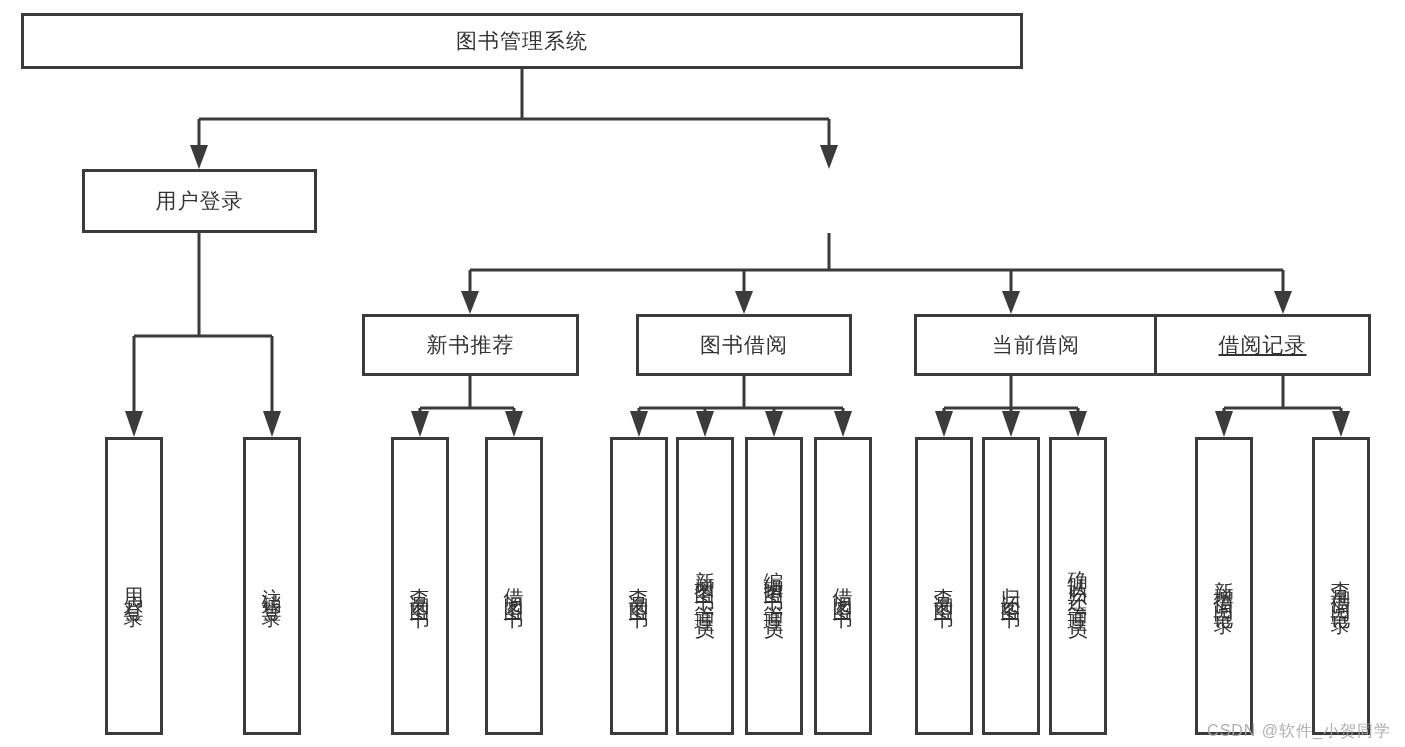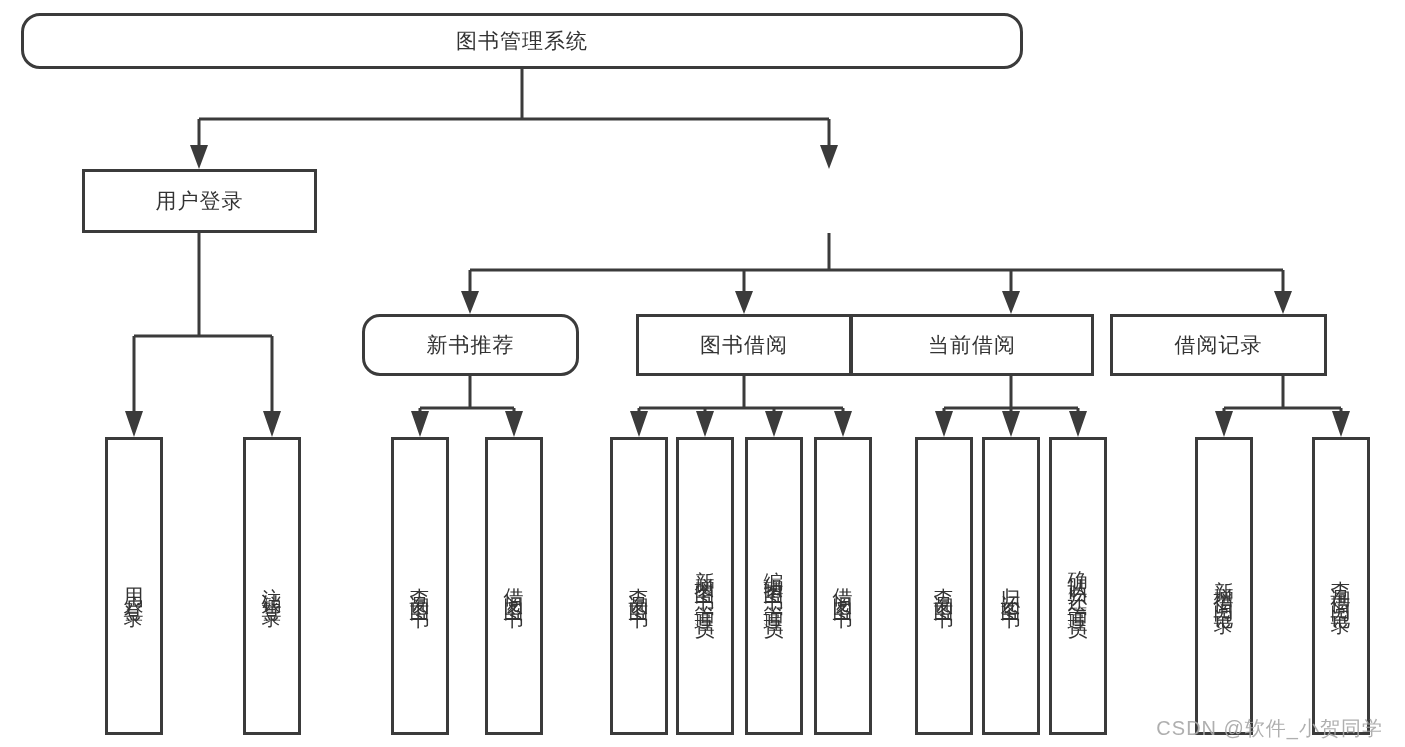--- a/index.html
+++ b/index.html
@@ -18,50 +18,50 @@
     border:3px solid #3b3b3b;
     display:flex;
     align-items:center;
     justify-content:center;
     color:#333333;
     font-size:21px;
     letter-spacing:1px;
     z-index:2;
   }
   
-  .n-root{left:21px;top:13px;width:1002px;height:56px;border-radius:19px;}
+  .n-root{left:21px;top:13px;width:1002px;height:56px;}
   
   .n-l2a{left:82px;top:169px;width:235px;height:64px;}
   .n-l2b{left:712px;top:169px;width:235px;height:64px;}
   
   .n-l3{top:314px;height:62px;}
-  .n-l3a{left:362px;width:217px;border-radius:18px;}
+  .n-l3a{left:362px;width:217px;}
   .n-l3b{left:636px;width:216px;justify-content:center;}
-  .n-l3c{left:850px;width:244px;}
-  .n-l3d{left:1110px;width:217px;}
+  .n-l3c{left:914px;width:244px;}
+  .n-l3d{left:1154px;width:217px;text-decoration:underline;}
   
   .leaf{top:437px;width:58px;height:298px;padding:6px 0;}
   .leaf .vtxt{
     writing-mode:vertical-rl;
     text-orientation:mixed;
     font-size:20px;
     letter-spacing:7px;
     line-height:58px;
     color:#333333;
     white-space:nowrap;
   }
   .lf1{left:105px;}  .lf2{left:243px;}
   .lf3{left:391px;}  .lf4{left:485px;}
   .lf5{left:610px;}  .lf6{left:676px;}  .lf7{left:745px;}  .lf8{left:814px;}
   .lf9{left:915px;}  .lf10{left:982px;} .lf11{left:1049px;}
   .lf12{left:1195px;}.lf13{left:1312px;}
   .watermark{
     position:absolute;
-    right:22px;bottom:5px;
-    font-size:20px;
+    right:14px;bottom:5px;
+    font-size:16px;
     color:rgba(168,168,168,0.92);
     z-index:5;
     letter-spacing:1px;
   }
 </style>
 </head>
 <body>
 
 <div class="stage">
 

